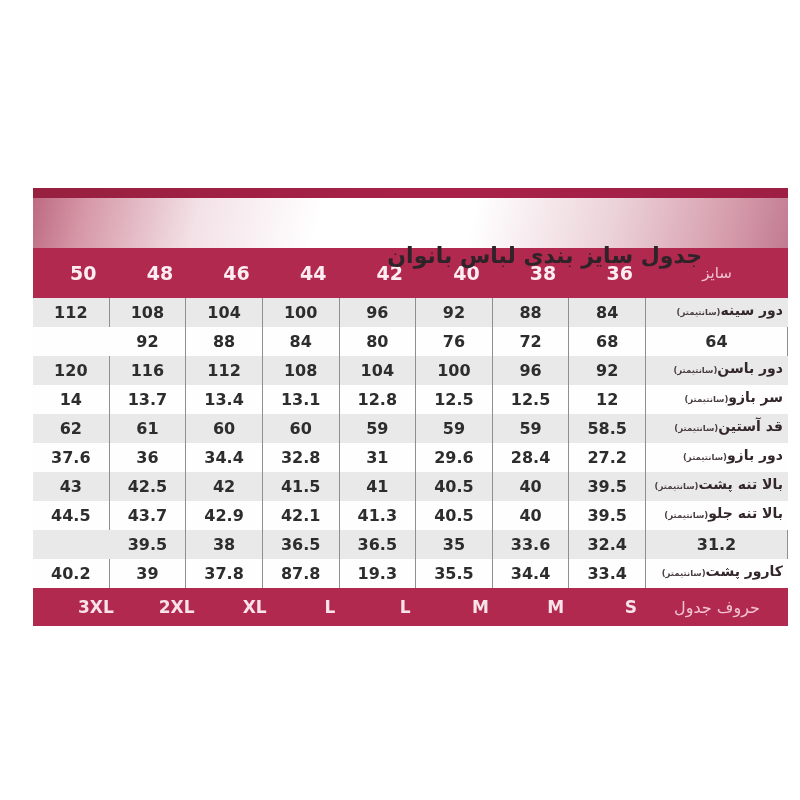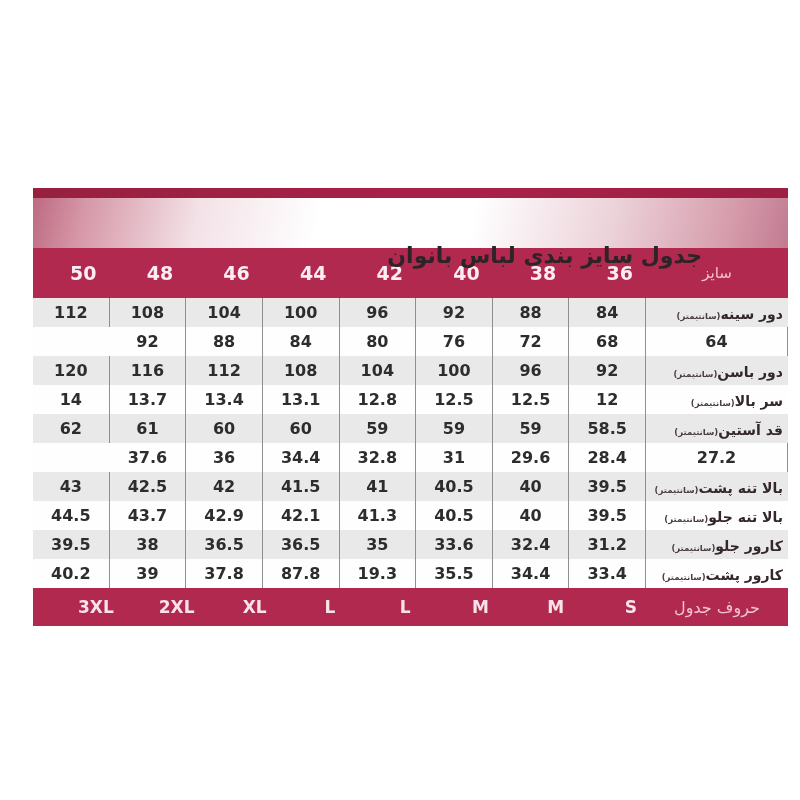--- a/index.html
+++ b/index.html
@@ -44,21 +44,21 @@
   .data-row{height:29px;}
   .r-odd{background:#e9e9e9;}
   .r-even{background:#fefefe;}
   .vcell{
     text-align:center;color:#2d2d2d;font-weight:bold;font-size:16px;
     border-right:1px solid #8f8f8f;
     height:29px;line-height:29px;
   }
   .label-cell{
     direction:rtl;text-align:start;padding-inline-start:5px;
-    white-space:nowrap;height:29px;line-height:31px;
+    white-space:nowrap;height:29px;line-height:24px;
   }
   .row-label{
     color:#33272b;font-weight:bold;font-size:14px;
   }
   .row-unit{
     color:#4a3d41;font-weight:bold;font-size:8.5px;letter-spacing:-0.3px;
   }
   .footer-row{
     height:38px;background:#b2294f;
   }
@@ -116,21 +116,21 @@
         <div class="vcell">92</div>
         <div class="vcell">96</div>
         <div class="vcell">100</div>
         <div class="vcell">104</div>
         <div class="vcell">108</div>
         <div class="vcell">112</div>
         <div class="vcell">116</div>
         <div class="vcell">120</div>
       </div>
       <div class="grid-row data-row r-even">
-        <div class="label-cell"><span class="row-label">سر بالا</span><span class="row-unit">(سانتیمتر)</span></div>
+        <div class="label-cell"><span class="row-label">سر بازو</span><span class="row-unit">(سانتیمتر)</span></div>
         <div class="vcell">12</div>
         <div class="vcell">12.5</div>
         <div class="vcell">12.5</div>
         <div class="vcell">12.8</div>
         <div class="vcell">13.1</div>
         <div class="vcell">13.4</div>
         <div class="vcell">13.7</div>
         <div class="vcell">14</div>
       </div>
       <div class="grid-row data-row r-odd">
@@ -138,20 +138,21 @@
         <div class="vcell">58.5</div>
         <div class="vcell">59</div>
         <div class="vcell">59</div>
         <div class="vcell">59</div>
         <div class="vcell">60</div>
         <div class="vcell">60</div>
         <div class="vcell">61</div>
         <div class="vcell">62</div>
       </div>
       <div class="grid-row data-row r-even">
+        <div class="label-cell"><span class="row-label">دور بازو</span><span class="row-unit">(سانتیمتر)</span></div>
         <div class="vcell">27.2</div>
         <div class="vcell">28.4</div>
         <div class="vcell">29.6</div>
         <div class="vcell">31</div>
         <div class="vcell">32.8</div>
         <div class="vcell">34.4</div>
         <div class="vcell">36</div>
         <div class="vcell">37.6</div>
       </div>
       <div class="grid-row data-row r-odd">
@@ -170,21 +171,20 @@
         <div class="vcell">39.5</div>
         <div class="vcell">40</div>
         <div class="vcell">40.5</div>
         <div class="vcell">41.3</div>
         <div class="vcell">42.1</div>
         <div class="vcell">42.9</div>
         <div class="vcell">43.7</div>
         <div class="vcell">44.5</div>
       </div>
       <div class="grid-row data-row r-odd">
-        <div class="label-cell"><span class="row-label">کارور جلو</span><span class="row-unit">(سانتیمتر)</span></div>
         <div class="vcell">31.2</div>
         <div class="vcell">32.4</div>
         <div class="vcell">33.6</div>
         <div class="vcell">35</div>
         <div class="vcell">36.5</div>
         <div class="vcell">36.5</div>
         <div class="vcell">38</div>
         <div class="vcell">39.5</div>
       </div>
       <div class="grid-row data-row r-even">

